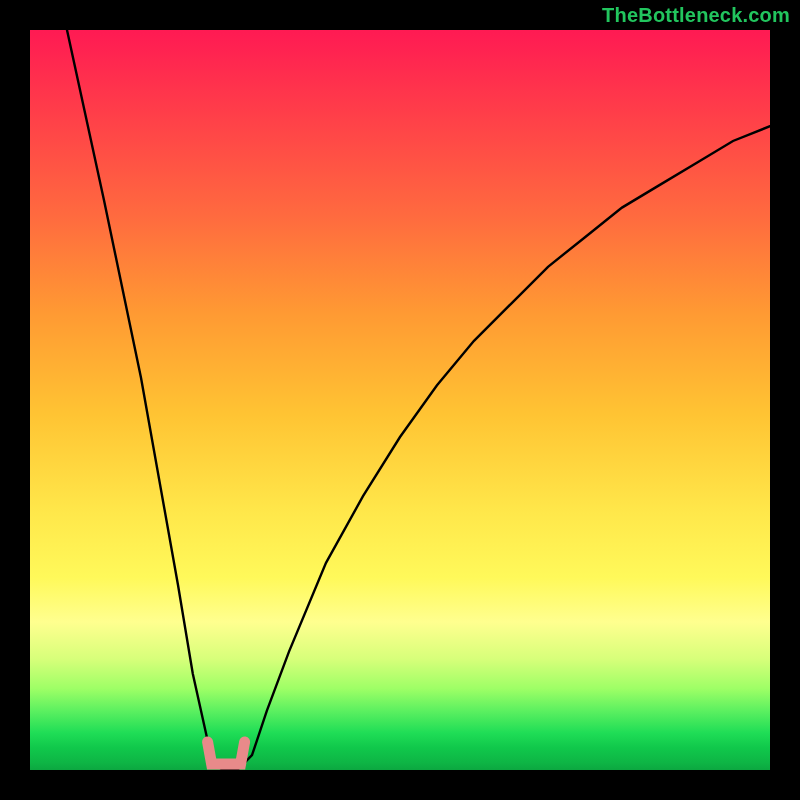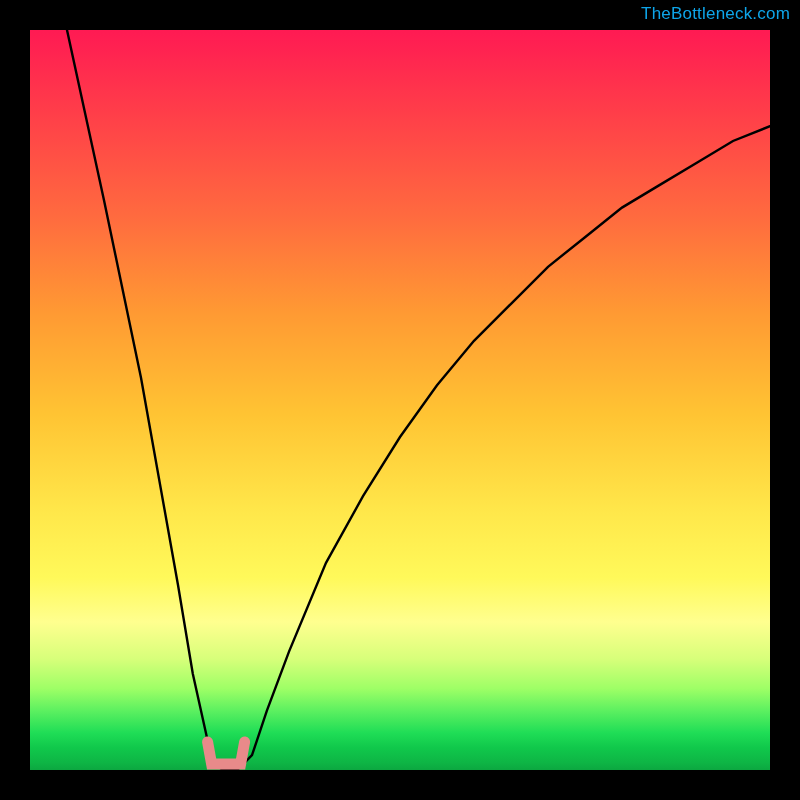--- a/index.html
+++ b/index.html
@@ -39,24 +39,24 @@
       #5cf060 92%,
       #1fdd56 95%,
       #10c84b 97%,
       #0eb545 99%,
       #0ca740 100%);
   }
   .watermark {
     position: absolute;
     top: 4px;
     right: 10px;
-    color: #0ea5e9;
-    font-size: 17px;
+    color: #22c55e;
+    font-size: 20px;
     letter-spacing: 0.2px;
-    font-weight: 400;
+    font-weight: 700;
   }
   svg.curve {
     position: absolute;
     left: 0;
     top: 0;
     width: 740px;
     height: 740px;
   }
 </style>
 </head>

